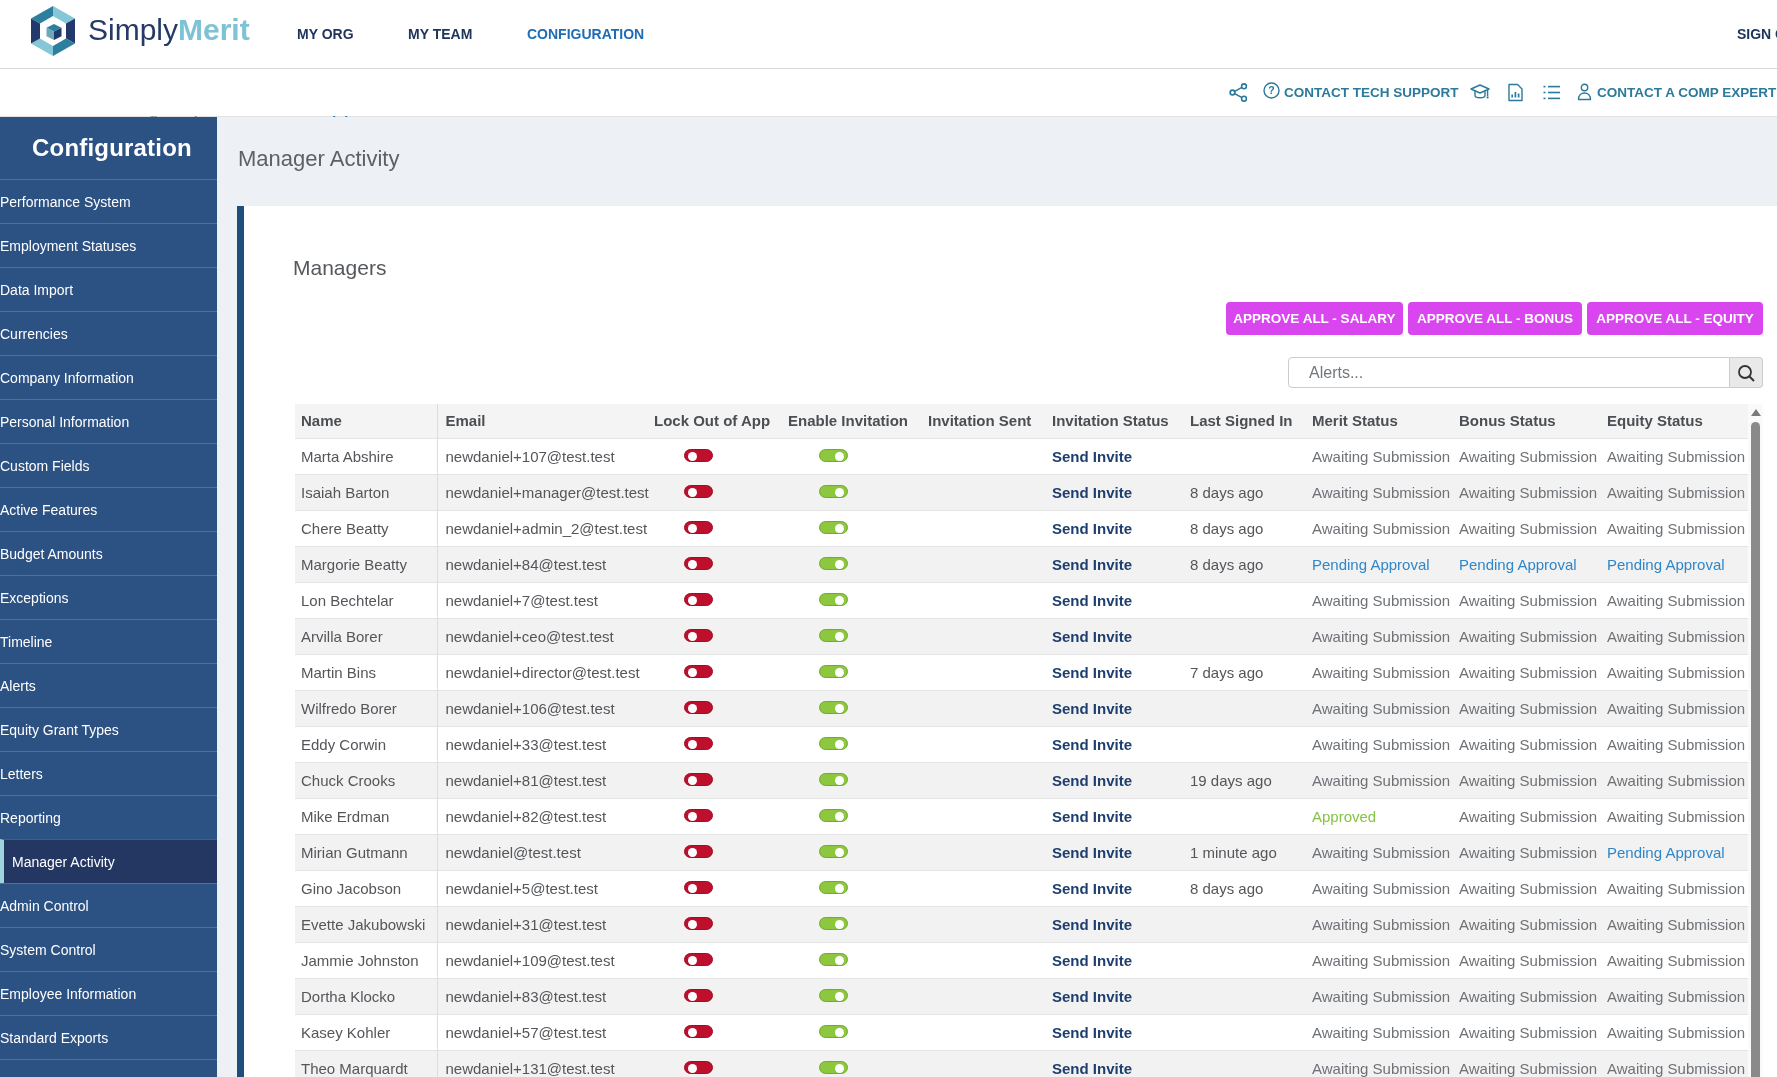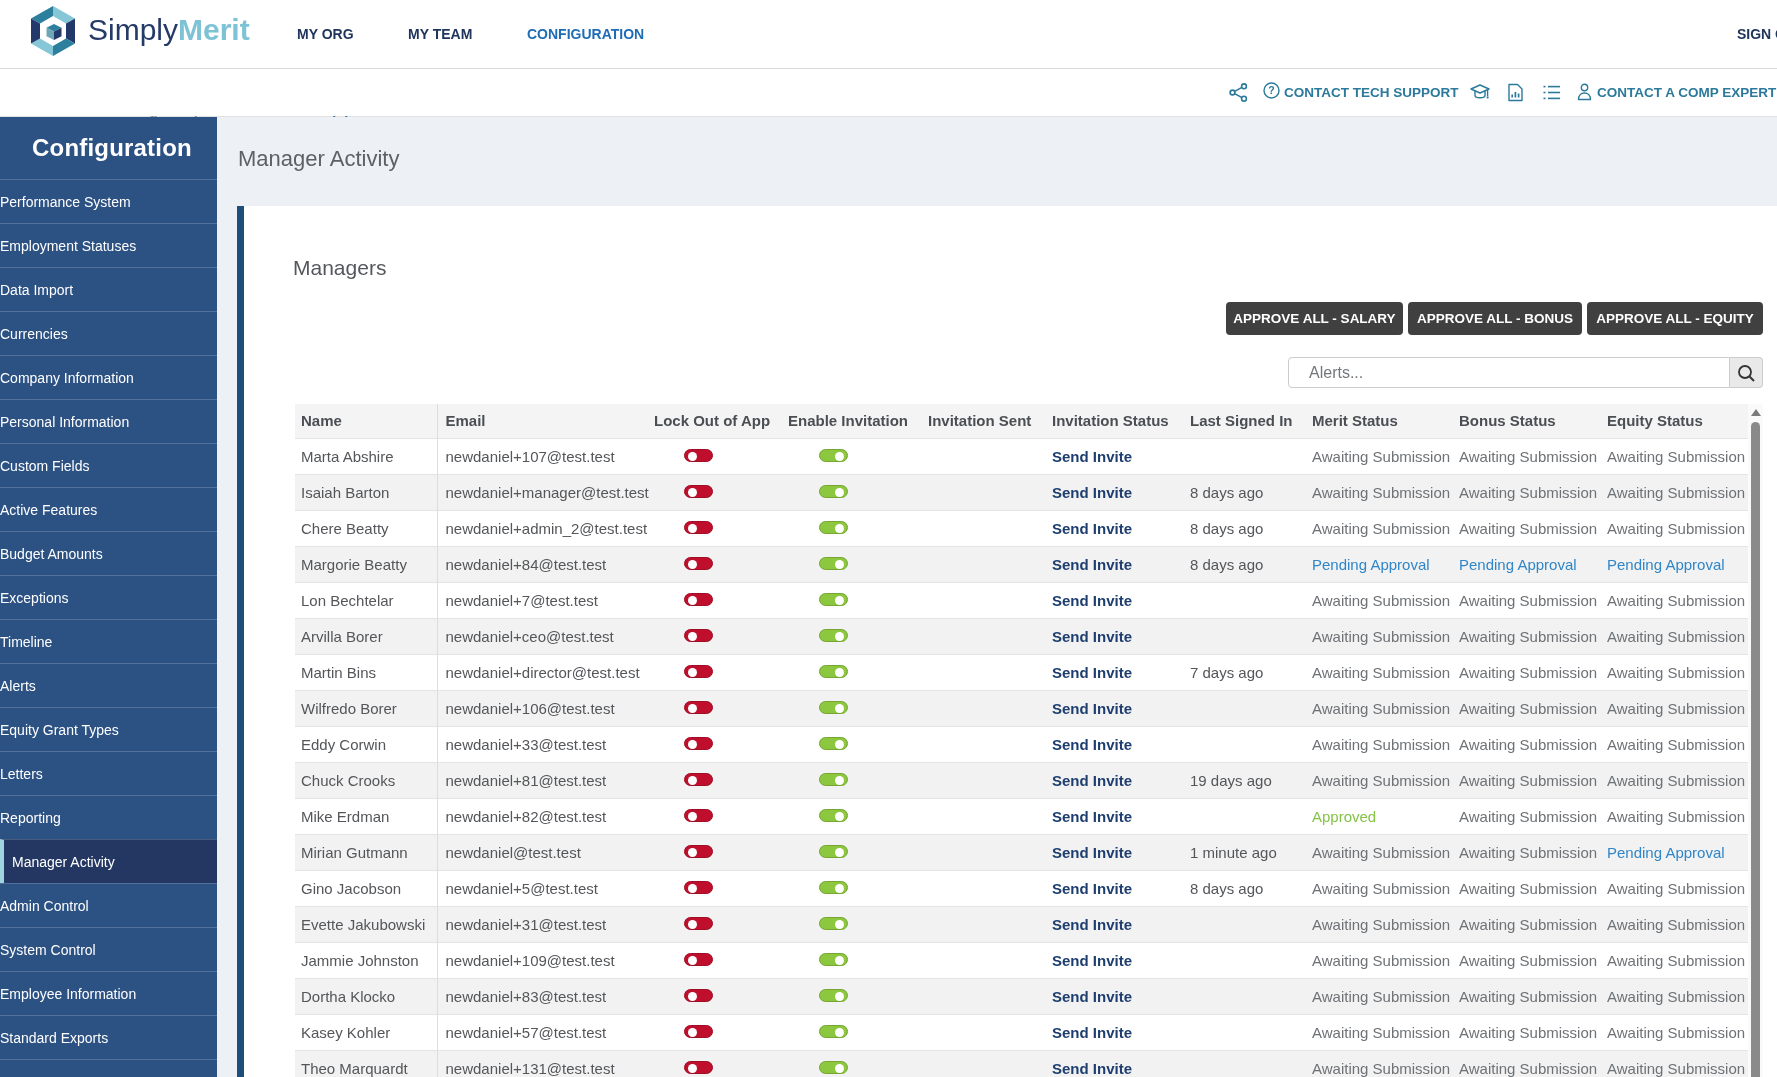--- a/index.html
+++ b/index.html
@@ -33,21 +33,21 @@
 .sidebar ul { list-style:none; }
 .sidebar li { height:44px; line-height:44px; font-size:14px; border-top:1px solid rgba(255,255,255,0.18); }
 .sidebar li.sel { background:#243763; border-left:4px solid #9fd3de; padding-left:8px; }
 .content { position:absolute; left:217px; top:117px; width:1560px; height:960px; background:#edf1f5; }
 .pagetitle { position:absolute; left:238px; top:146px; font-size:22px; color:#5d6166; }
 .card { position:absolute; left:237px; top:206px; width:1540px; height:871px; background:#fff; border-left:7px solid #1e4e7c; }
 
 
 .managers { position:absolute; left:293px; top:256px; font-size:21px; color:#54585c; }
 .btnrow { position:absolute; top:302px; left:1226px; }
-.gbtn { display:inline-block; height:33px; line-height:33px; background:#404040; color:#fff; font-weight:bold; font-size:13.5px; border-radius:4px; text-align:center; margin-right:5px; vertical-align:top; }
+.gbtn { display:inline-block; height:33px; line-height:33px; background:#d946ef; color:#fff; font-weight:bold; font-size:13.5px; border-radius:4px; text-align:center; margin-right:5px; vertical-align:top; }
 .searchrow { position:absolute; top:357px; left:1288px; }
 .searchbox { display:inline-block; width:442px; height:31px; border:1px solid #ccc; border-radius:4px 0 0 4px; vertical-align:top; padding-left:20px; line-height:29px; color:#73777b; font-size:16px; }
 .searchbtn { display:inline-block; width:33px; height:31px; background:#e9e9e9; border:1px solid #ccc; border-left:none; border-radius:0 4px 4px 0; vertical-align:top; position:relative; }
 
 
 .tablewrap { position:absolute; left:295px; top:404px; width:1453px; height:673px; overflow:hidden; }
 table { border-collapse:collapse; table-layout:fixed; width:1453px; font-size:15px; color:#54565a; }
 th { background:#f4f4f4; font-weight:bold; color:#4b4f54; text-align:left; height:34px; padding:0 0 0 8px; }
 td { height:36px; padding:0 0 0 8px; border-top:1px solid #e4e4e4; }
 tr.alt td { background:#f2f2f2; }

